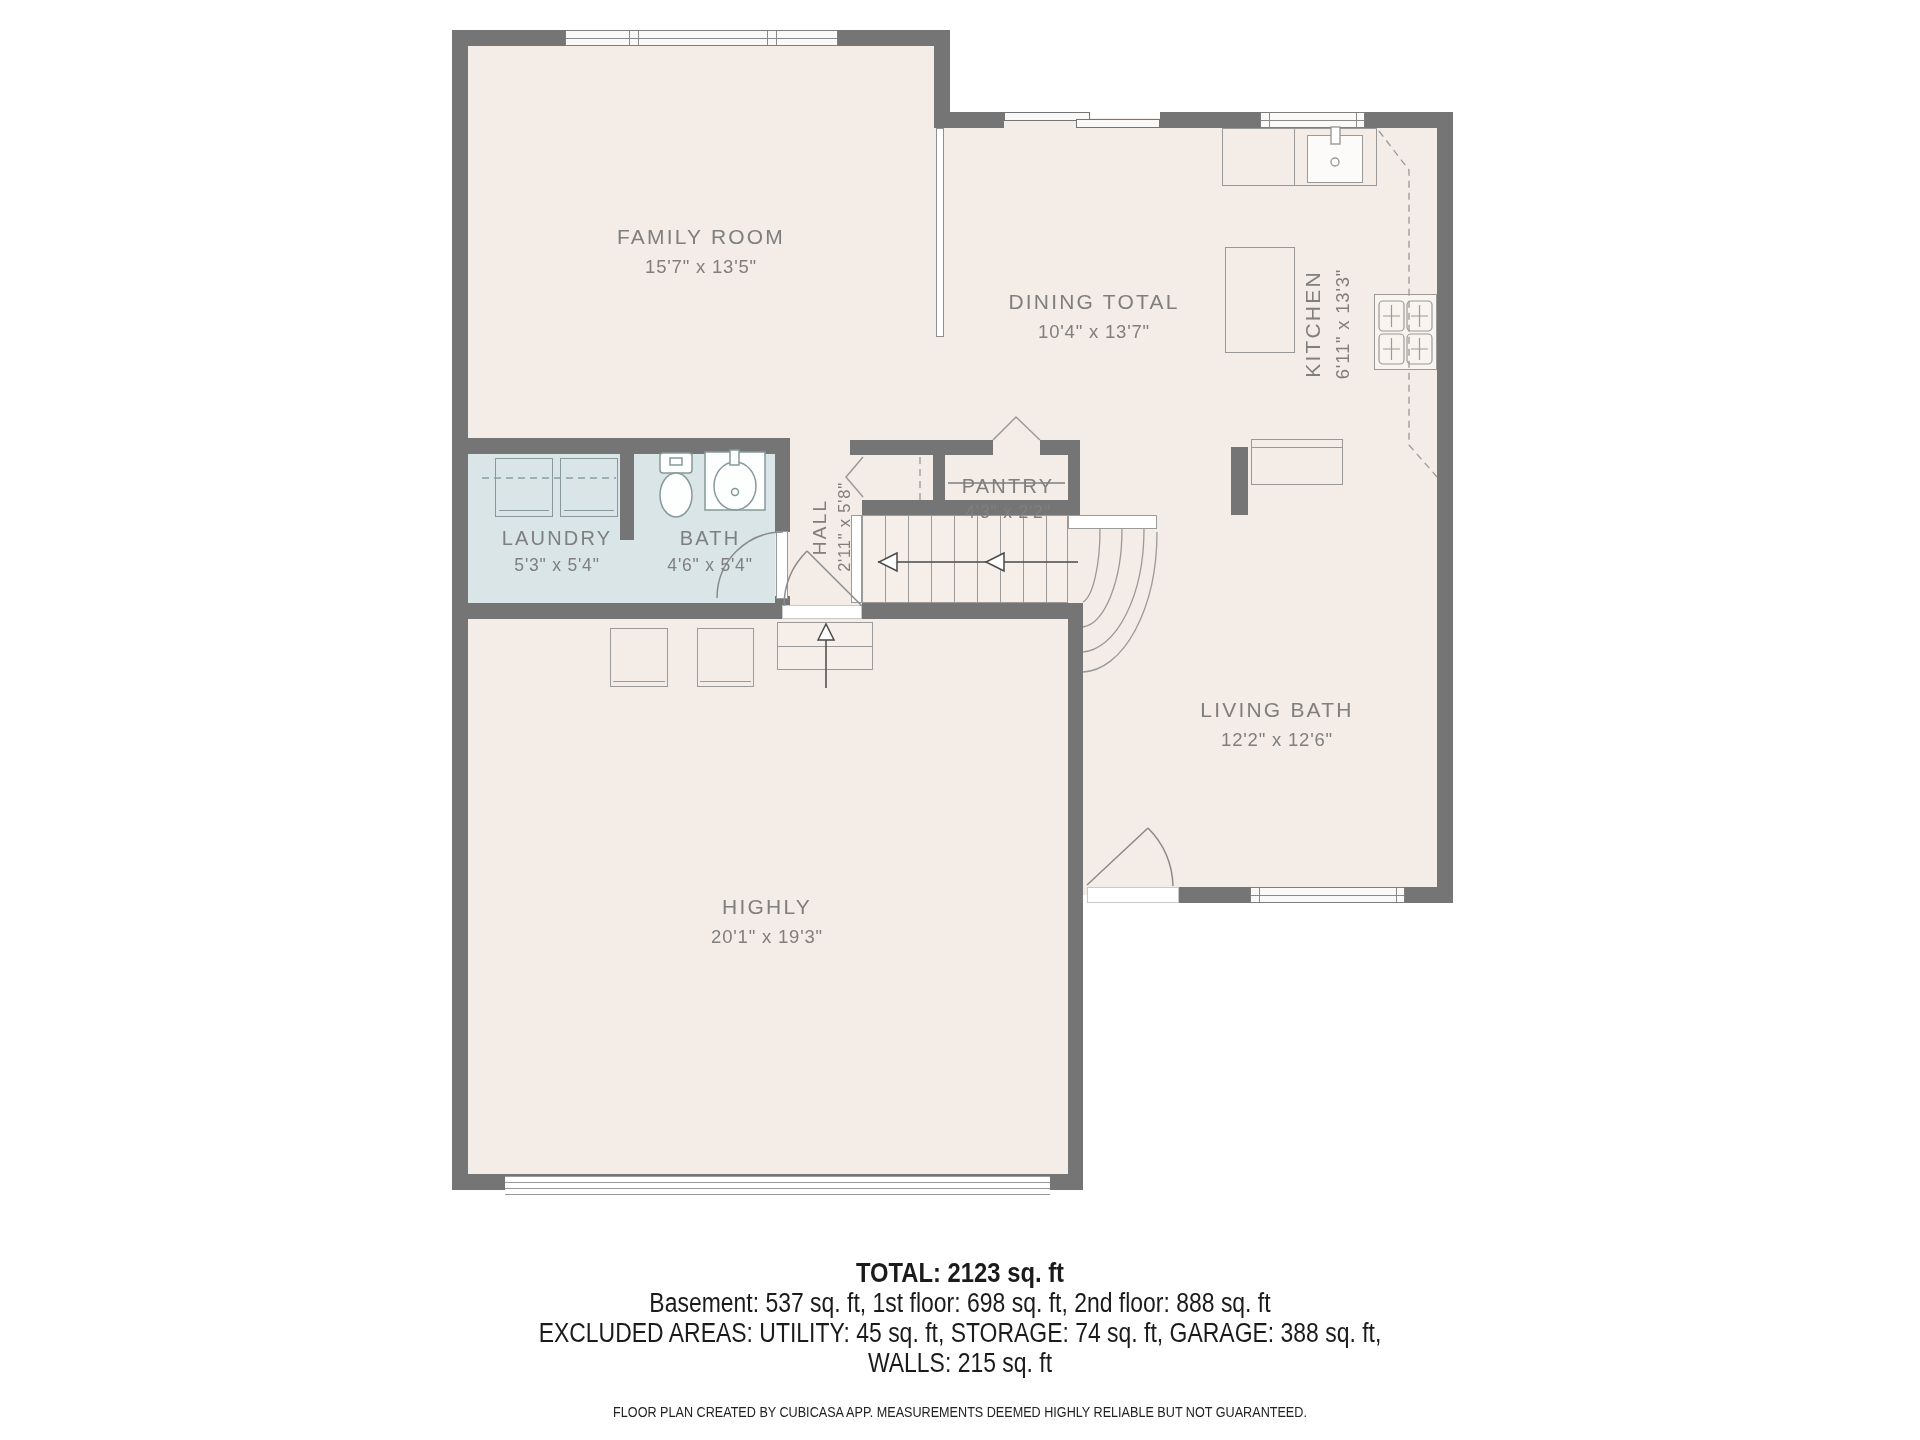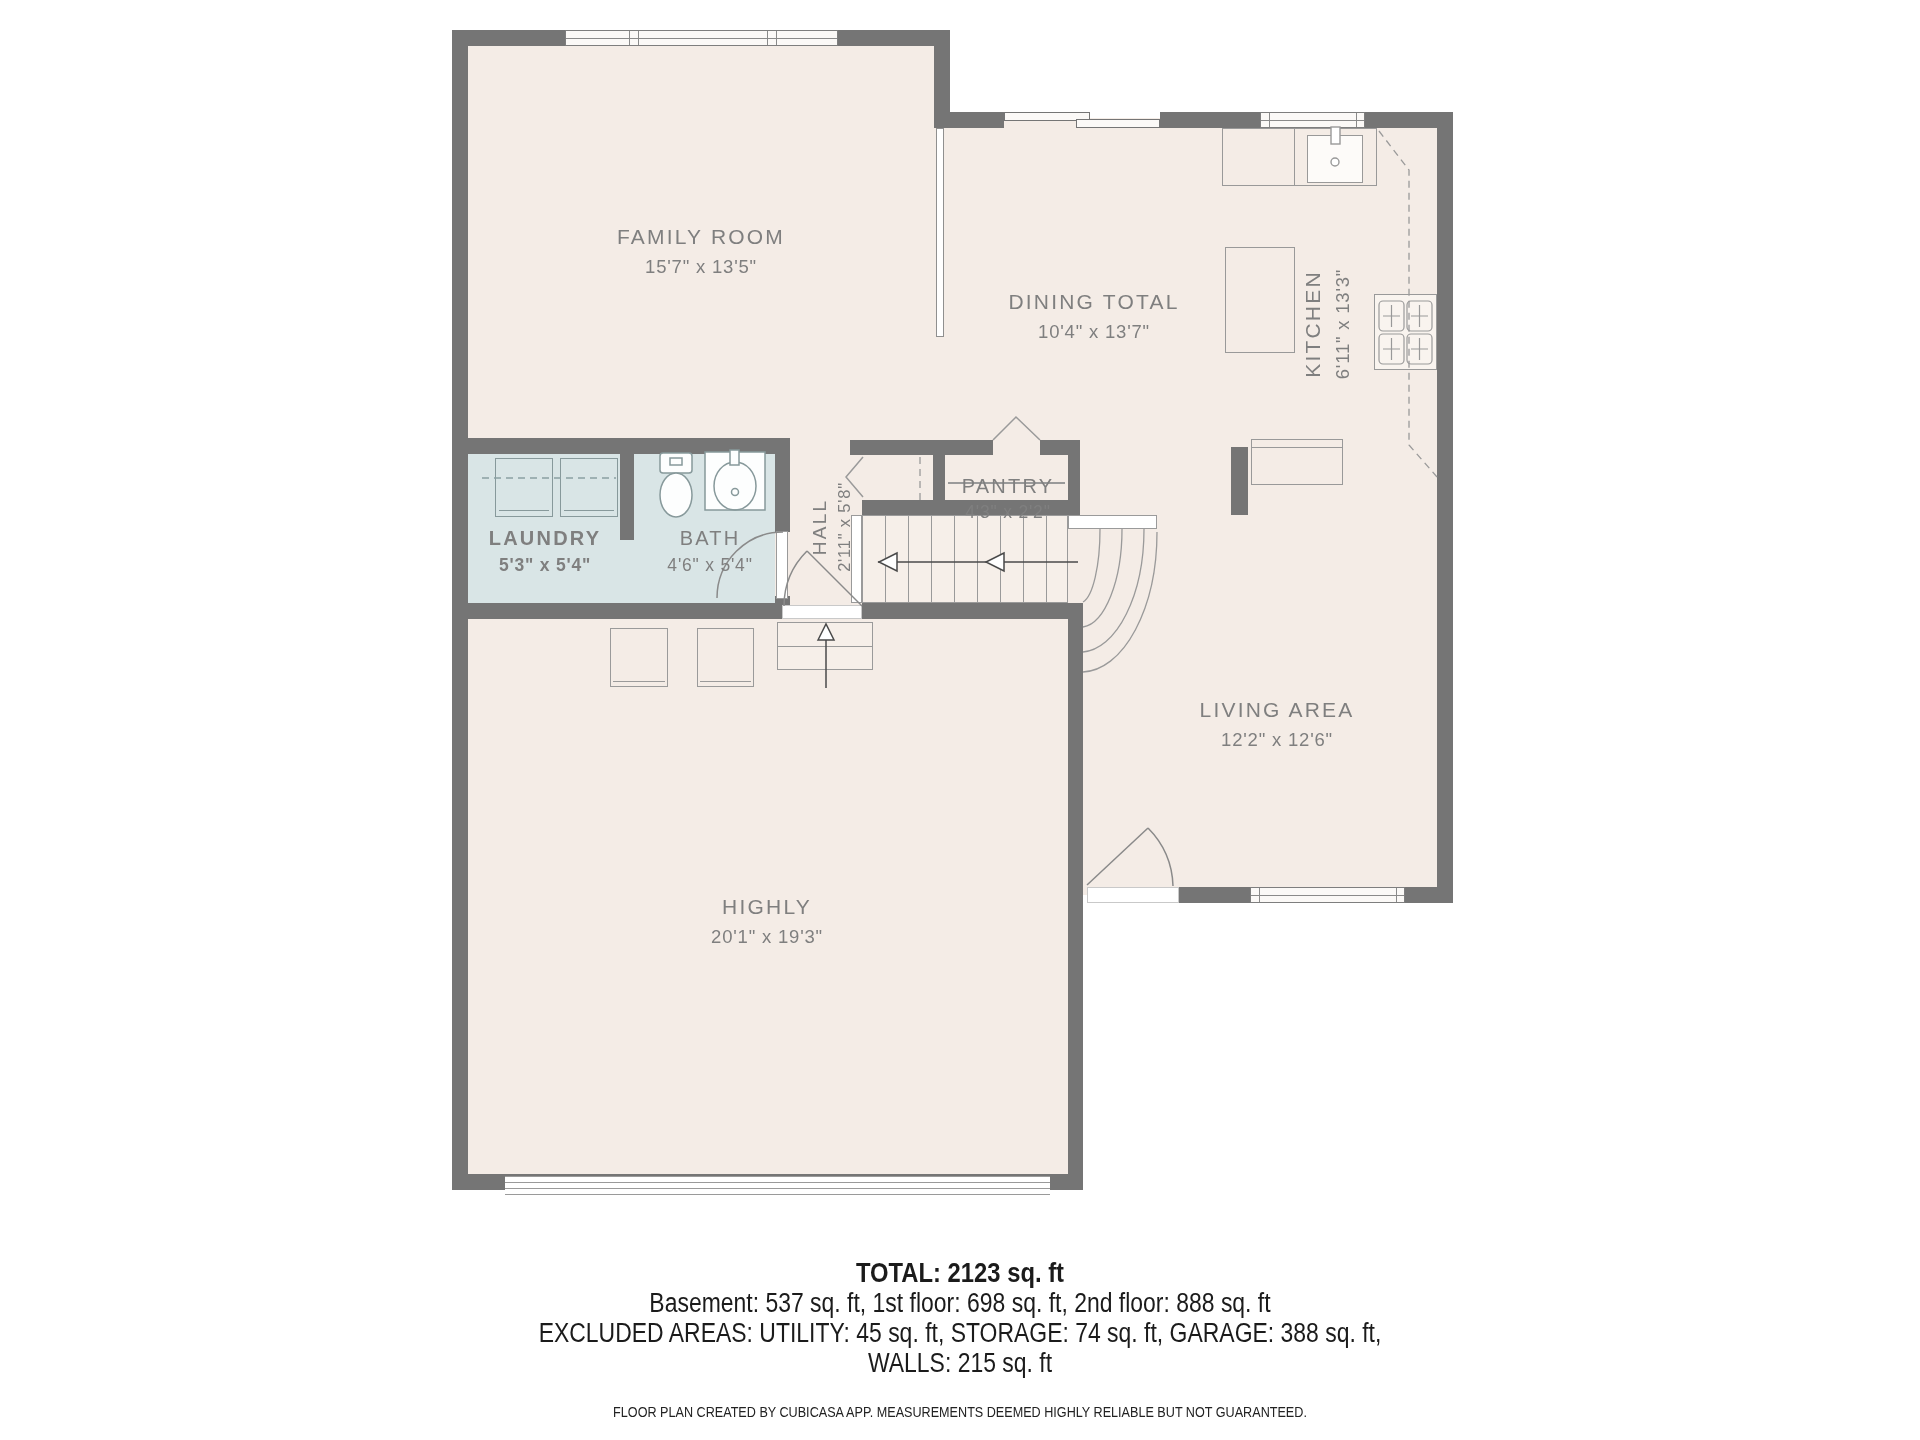--- a/index.html
+++ b/index.html
@@ -200,34 +200,34 @@
     <div class="dm">10'4" x 13'7"</div>
   </div>
   <div class="lbl rot" style="left:1327px;top:324px;">
     <div class="nm">KITCHEN</div>
     <div class="dm">6'11" x 13'3"</div>
   </div>
   <div class="lbl" style="left:1008px;top:481px;">
     <div class="nm" style="font-size:20px;margin-top:36px;">PANTRY</div>
     <div class="dm" style="font-size:17.5px;margin-top:4px;">4'3" x 2'2"</div>
   </div>
-  <div class="lbl" style="left:545px;top:551px;font-weight:bold;">
+  <div class="lbl" style="left:557px;top:551px;">
     <div class="nm" style="font-size:20px;">LAUNDRY</div>
     <div class="dm" style="font-size:17.5px;margin-top:5px;">5'3" x 5'4"</div>
   </div>
   <div class="lbl" style="left:710px;top:551px;">
     <div class="nm" style="font-size:20px;">BATH</div>
     <div class="dm" style="font-size:17.5px;margin-top:5px;">4'6" x 5'4"</div>
   </div>
   <div class="lbl rot" style="left:831px;top:527px;">
     <div class="nm" style="font-size:19px;">HALL</div>
     <div class="dm" style="font-size:16.5px;margin-top:4px;">2'11" x 5'8"</div>
   </div>
   <div class="lbl" style="left:1277px;top:724px;">
-    <div class="nm">LIVING AREA</div>
+    <div class="nm">LIVING BATH</div>
     <div class="dm">12'2" x 12'6"</div>
   </div>
   <div class="lbl" style="left:767px;top:921px;">
     <div class="nm">HIGHLY</div>
     <div class="dm">20'1" x 19'3"</div>
   </div>
 </div>
 
 <div id="footer">
   <div class="ft-total">TOTAL: 2123 sq. ft</div>

